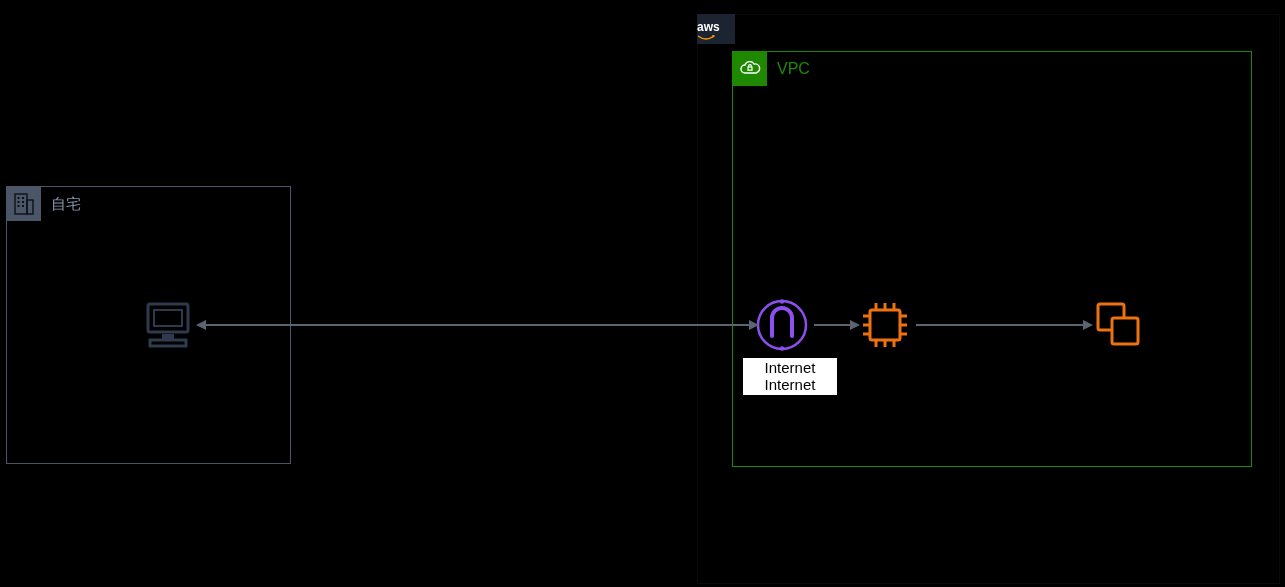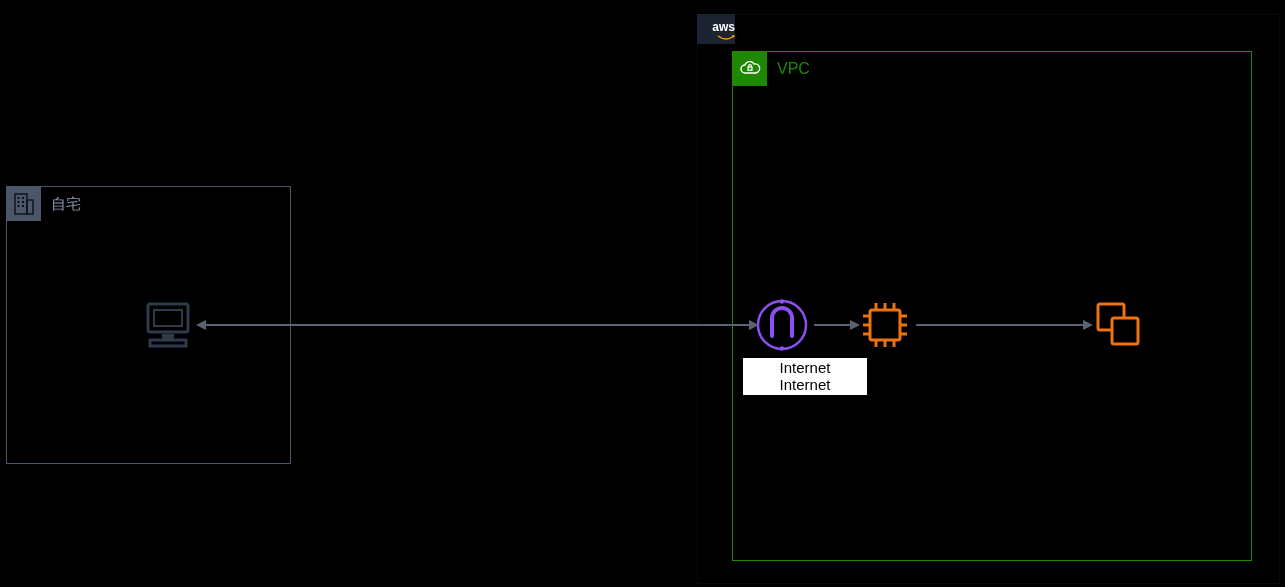--- a/index.html
+++ b/index.html
@@ -9,38 +9,38 @@
   .home-box{position:absolute;left:6px;top:186px;width:285px;height:278px;border:1px solid #4b5768;box-sizing:border-box}
   .home-badge{position:absolute;left:0;top:0;width:34px;height:34px;background:#4b5768;display:flex;align-items:center;justify-content:center}
   .home-label{position:absolute;left:44px;top:8px;color:#8b99ad;font-size:15px}
 
   
   .pc{position:absolute;left:142px;top:300px;width:52px;height:50px}
 
   
   .aws-box{position:absolute;left:697px;top:14px;width:583px;height:570px;border:1px solid #000;background:#000;box-sizing:border-box}
   .aws-box{border:1px solid #0a0a0a}
-  .aws-badge{position:absolute;left:697px;top:14px;width:38px;height:30px;background:#1b2430;display:flex;align-items:center;justify-content:flex-end;color:#fff;font-size:12px;font-weight:600;font-family:Arial}
+  .aws-badge{position:absolute;left:697px;top:14px;width:38px;height:30px;background:#1b2430;display:flex;align-items:center;justify-content:flex-start;color:#fff;font-size:12px;font-weight:600;font-family:Arial}
   .aws-badge .smile{position:absolute;bottom:3px;width:18px;height:6px}
 
   
-  .vpc-box{position:absolute;left:732px;top:51px;width:520px;height:510px;border:1px solid #1e8900;box-sizing:border-box}
+  .vpc-box{position:absolute;left:732px;top:51px;width:520px;height:416px;border:1px solid #1e8900;box-sizing:border-box}
   .vpc-badge{position:absolute;left:0;top:0;width:34px;height:34px;background:#1e8900;display:flex;align-items:center;justify-content:center}
   .vpc-label{position:absolute;left:44px;top:8px;color:#1e8900;font-size:16px;font-weight:500}
 
   
   .subnet{position:absolute;top:86px;width:230px;height:453px;border:1px dashed #1e8900;box-sizing:border-box}
   .pub-subnet{left:770px}
   .priv-subnet{left:1014px}
   .subnet-badge{position:absolute;left:0;top:0;width:34px;height:34px;background:#1e8900;display:flex;align-items:center;justify-content:center}
   .subnet-label{position:absolute;left:42px;top:8px;color:#1e8900;font-size:15px}
 
   
   .igw{position:absolute;left:755px;top:298px;width:54px;height:54px}
-  .igw-label{position:absolute;left:743px;top:358px;width:92px;background:#fff;color:#000;font-size:15px;text-align:center;line-height:1.15;padding:1px 16px}
+  .igw-label{position:absolute;left:743px;top:358px;width:92px;background:#fff;color:#000;font-size:15px;text-align:center;line-height:1.15;padding:1px 1px}
 
   
   .ec2{position:absolute;left:860px;top:300px;width:50px;height:50px}
 
   
   .instances{position:absolute;left:1094px;top:300px;width:50px;height:50px}
 
   
   .line{position:absolute;top:324px;height:2px;background:#5a6472}
   .line1{left:204px;width:552px}   

